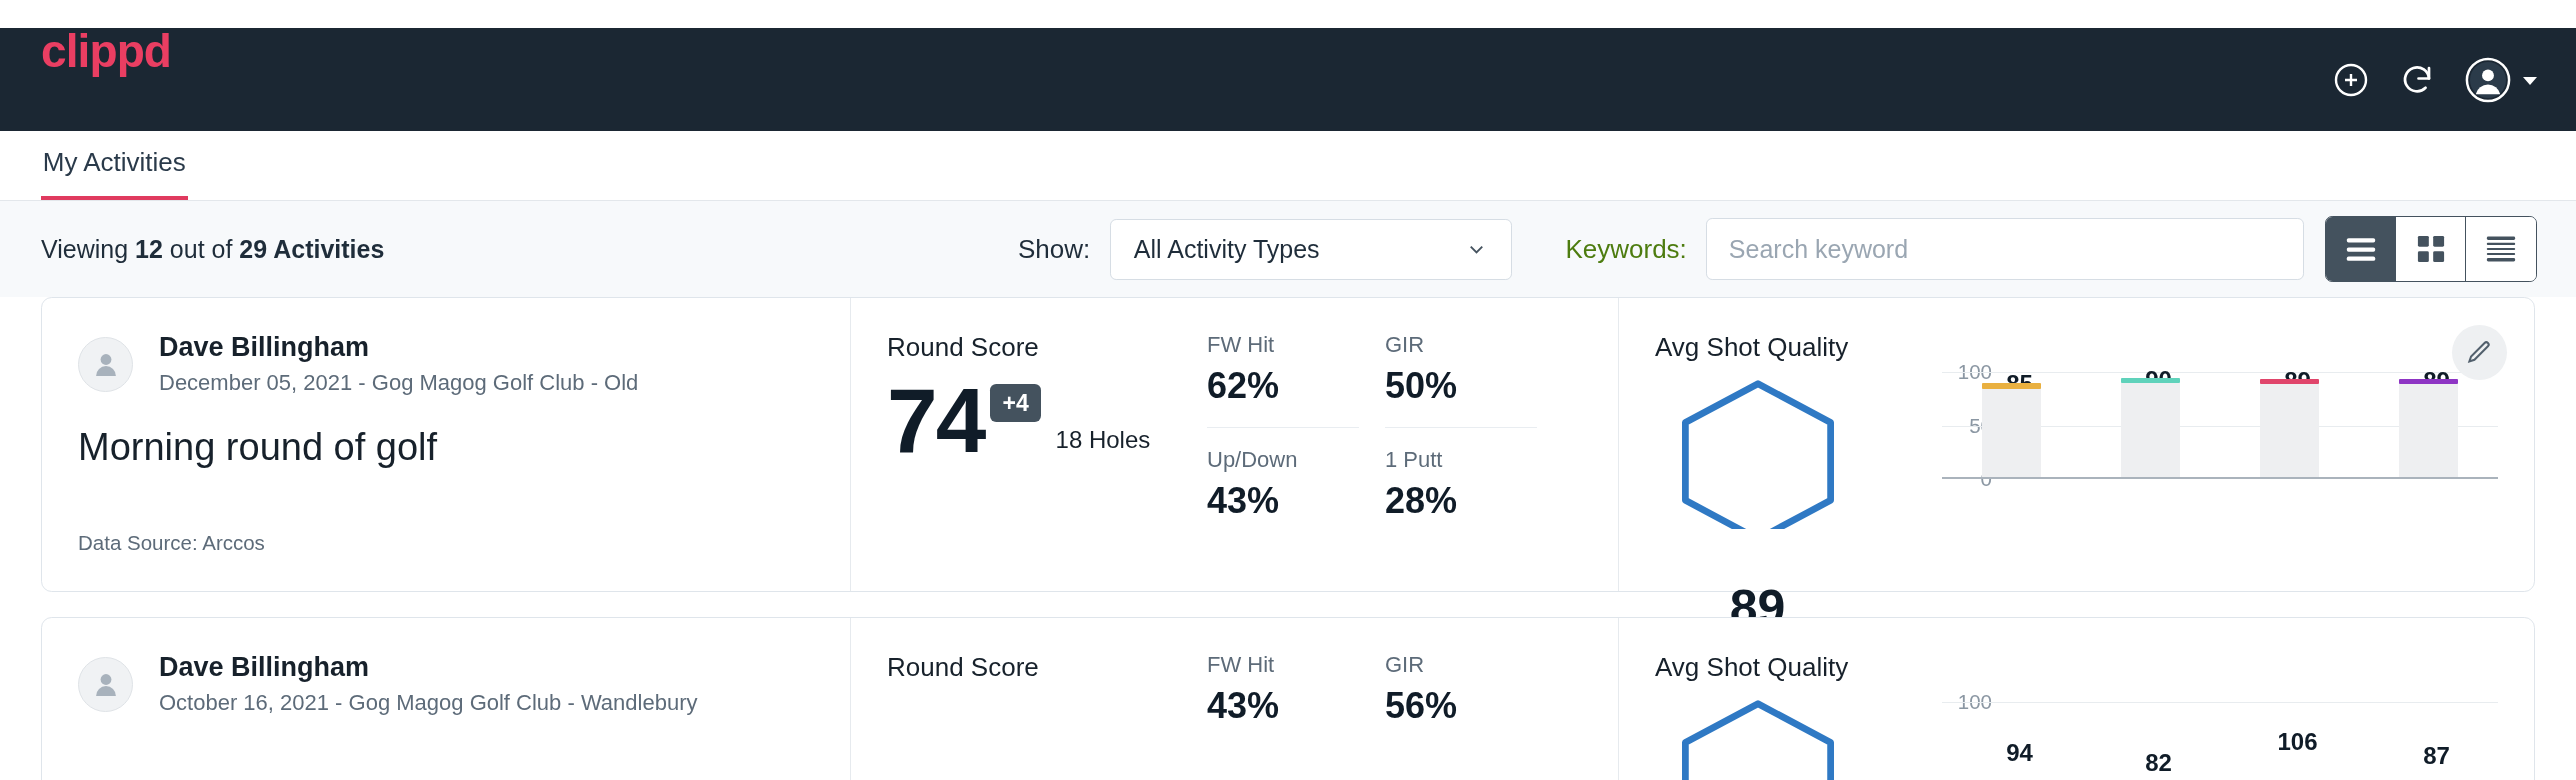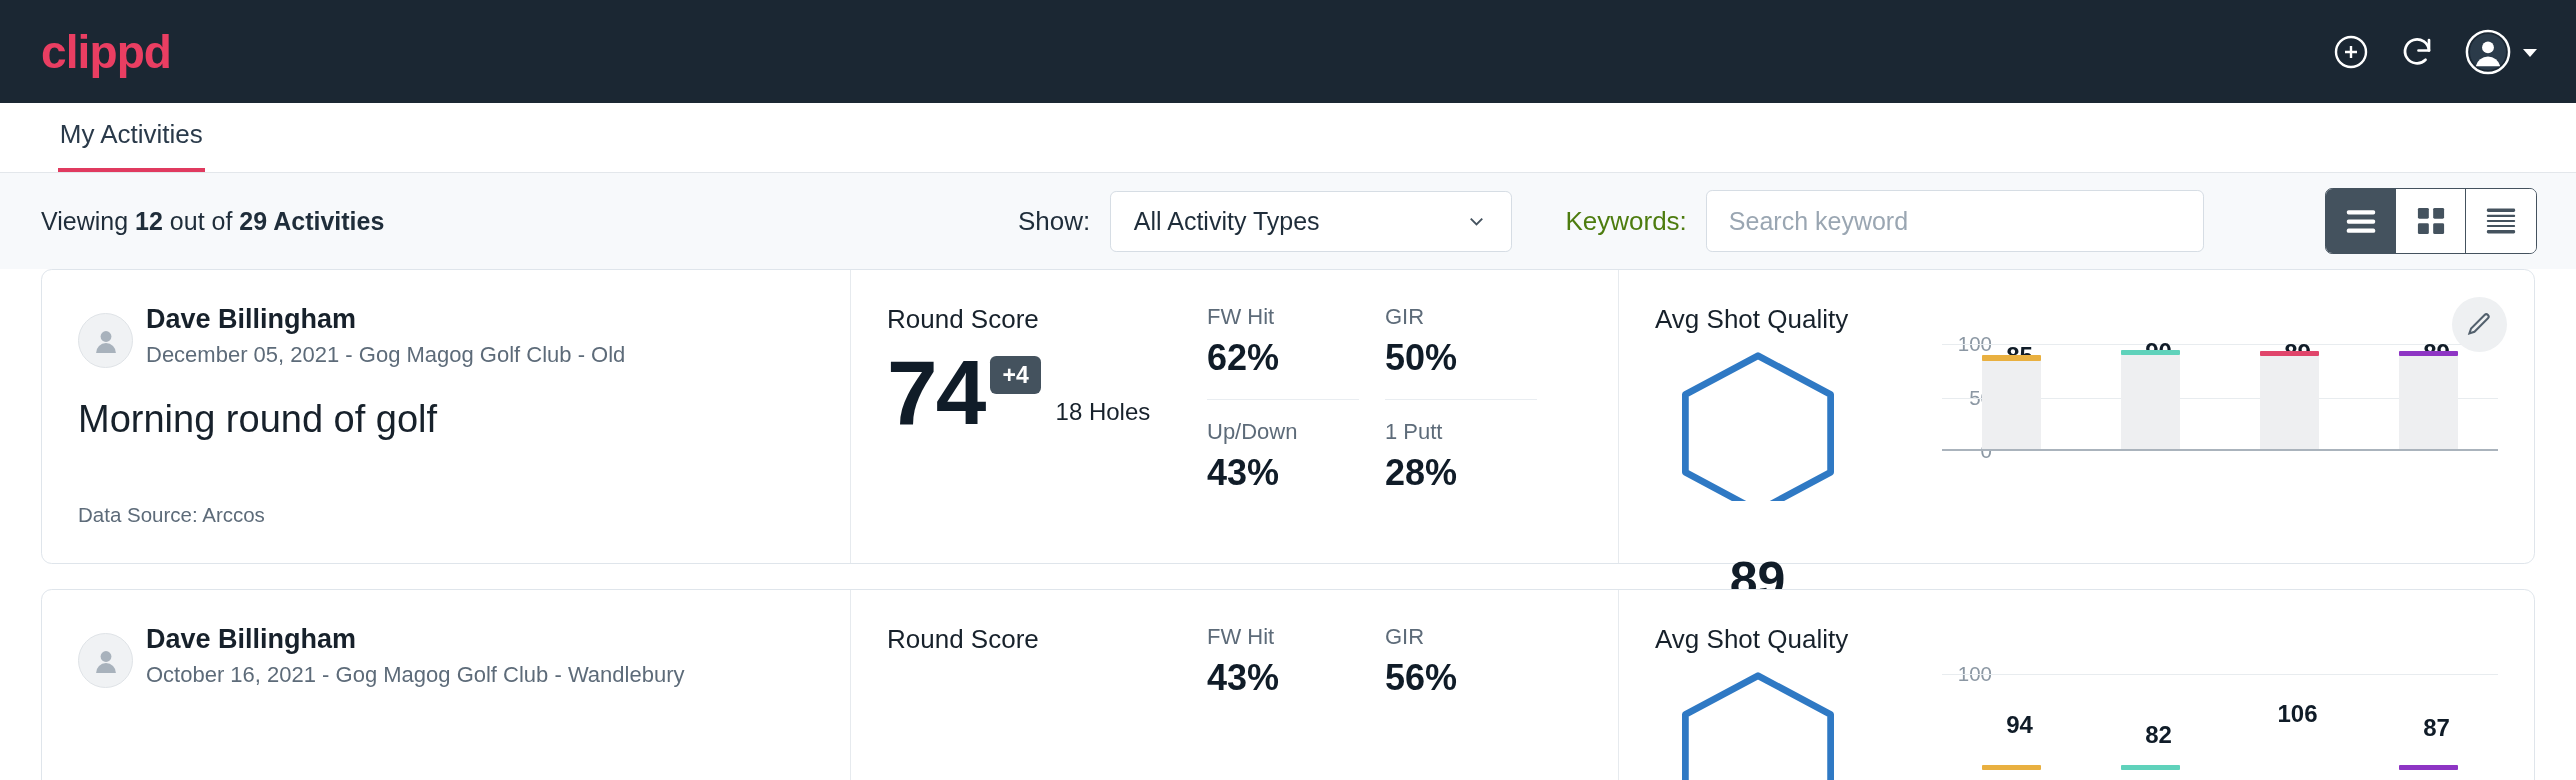--- a/index.html
+++ b/index.html
@@ -8,23 +8,23 @@
     background: #ffffff;
     font-family: "Liberation Sans", sans-serif;
     overflow: hidden;
   }
 
   
   .topnav {
     height: 103px;
     background: #1b2733;
     display: flex;
-    align-items: center;
     padding: 0 41px;
     position: relative;
+    margin-top: 28px;
   }
   .logo {
     font-size: 46px;
     font-weight: 700;
     color: #ea3e62;
     letter-spacing: -0.9px;
     margin-right: 70px;
     line-height: 1;
   }
   .nav-items { display: flex; align-items: center; gap: 0; }
@@ -59,21 +59,21 @@
     padding: 0 41px;
     border-bottom: 0.9px solid #e3e7eb;
   }
   .tab {
     font-size: 26px;
     color: #3c4c5c;
     padding: 0 1.8px 18px 1.8px;
     border-bottom: 4.5px solid transparent;
     cursor: pointer;
   }
-  .tab.active { border-bottom-color: #e03a5f; color: #2a3a4a; margin-left: 17px; }
+  .tab.active { border-bottom-color: #e03a5f; color: #2a3a4a; }
 
   
   .toolbar {
     height: 96px;
     background: #f7f9fb;
     display: flex; align-items: center;
     padding: 0 41px;
     position: relative;
   }
   .viewing { font-size: 25px; color: #1f2d3a; }
@@ -89,21 +89,21 @@
     border: 0.9px solid #d6dde4;
     border-radius: 6.2px;
     display: flex; align-items: center;
     padding: 0 23px;
     font-size: 25px; color: #1f2d3a;
     cursor: pointer;
     justify-content: space-between;
   }
   .kw-label { font-size: 26px; color: #4d7c0f; margin-left: 34px; }
   .search {
-    width: 498px; height: 62px;
+    width: 598px; height: 62px;
     background: #ffffff;
     border: 0.9px solid #d6dde4;
     border-radius: 6.2px;
     padding: 0 21.4px;
     font-size: 25px; color: #1f2d3a;
     font-family: "Liberation Sans", sans-serif;
     outline: none;
   }
   .search::placeholder { color: #9aa6b2; }
   .viewtoggle {
@@ -127,21 +127,21 @@
   .card {
     border: 0.9px solid #dfe5eb;
     border-radius: 10.7px;
     background: #ffffff;
     display: flex;
     position: relative;
     margin-bottom: 25px;
     height: 295px;
   }
   .col-left { width: 808px; padding: 34px 36px 0 36px; position: relative; }
-  .person { display: flex; align-items: flex-end; gap: 13px; }
+  .person { display: flex; align-items: center; gap: 26px; }
   .av {
     width: 55px; height: 55px; border-radius: 50%;
     background: #f0f2f4; border: 0.9px solid #dfe3e7;
     display: flex; align-items: center; justify-content: center;
     flex: none;
   }
   .pname { font-size: 27px; font-weight: 700; color: #17212b; line-height: 1.15; }
   .pmeta { font-size: 22px; color: #5d6b79; margin-top: 7.1px; }
   .ctitle { font-size: 38px; font-weight: 400; color: #17212b; margin-top: 30px; }
   .csrc { font-size: 20.5px; color: #5d6b79; position: absolute; bottom: 36px; left: 36px; }

